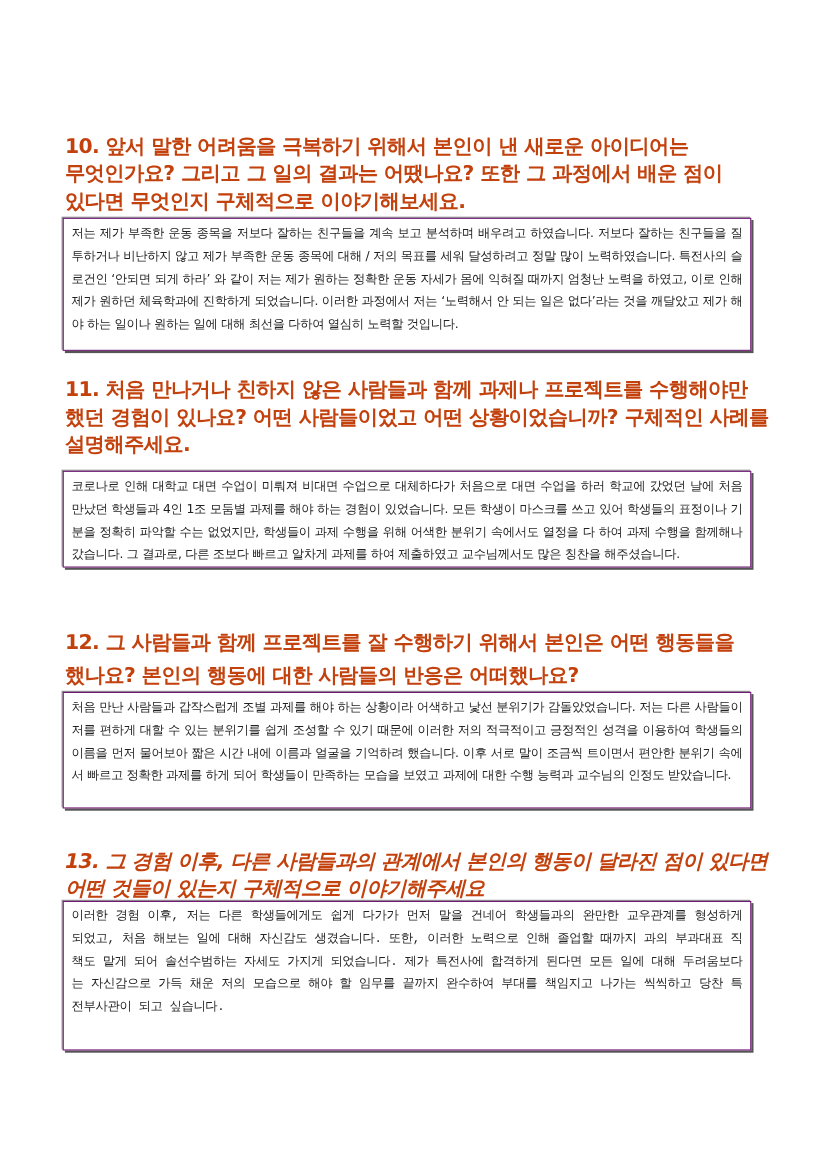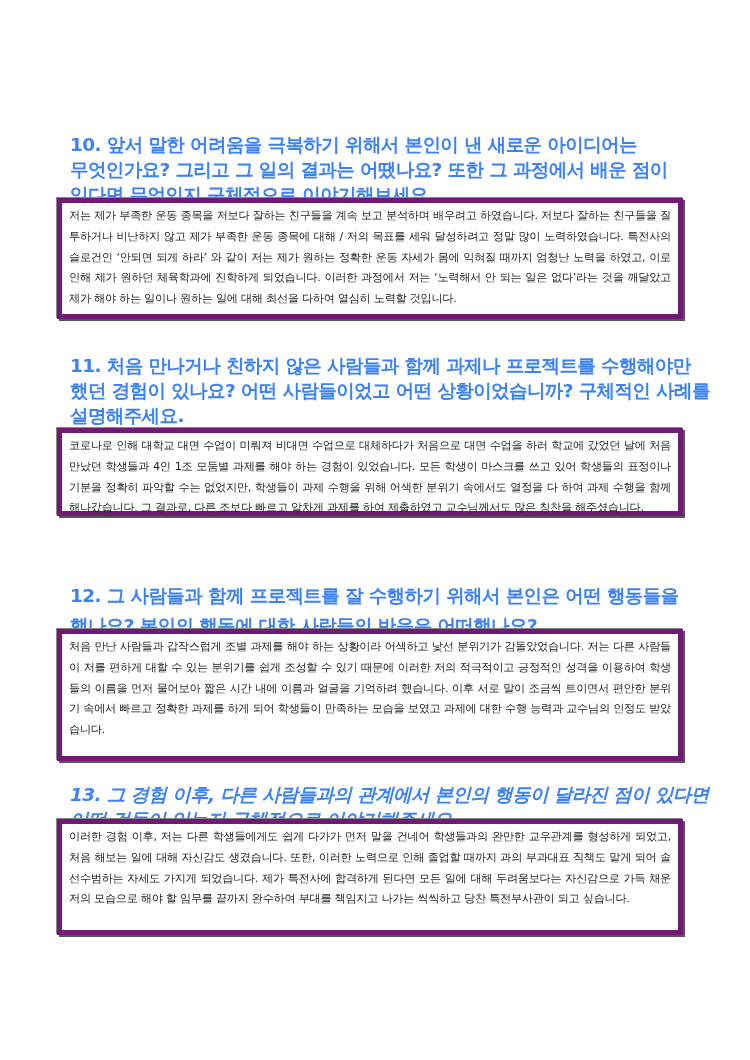--- a/index.html
+++ b/index.html
@@ -17,30 +17,30 @@
   }
   .question {
     position: absolute;
     left: 54px;
     width: 650px;
     font-family: "DejaVu Sans", sans-serif;
     font-weight: bold;
     font-size: 18.5px;
     line-height: 25px;
     letter-spacing: -0.6px;
-    color: #3b82f6;
-    margin: 16px;
+    color: #c2410c;
+    margin: 5px;
     word-break: keep-all;
   }
   .answer-box {
     position: absolute;
     left: 57px;
     width: 626px;
     box-sizing: border-box;
-    border: 5px solid #701a75;
+    border: 1px solid #701a75;
     box-shadow: 2px 2px 0 0 #555555, -1px -1px 0 0 #888888;
     background: #ffffff;
     padding: 3px 7px 2px 7px;
     font-family: "DejaVu Sans", sans-serif;
     font-size: 11.2px;
     line-height: 20.8px;
     letter-spacing: -0.3px;
     color: #222222;
     text-align: justify;
     text-align-last: left;
@@ -57,22 +57,22 @@
   <div class="answer-box" style="top:198px; height:121px;">
     <p>저는 제가 부족한 운동 종목을 저보다 잘하는 친구들을 계속 보고 분석하며 배우려고 하였습니다. 저보다 잘하는 친구들을 질투하거나 비난하지 않고 제가 부족한 운동 종목에 대해 / 저의 목표를 세워 달성하려고 정말 많이 노력하였습니다. 특전사의 슬로건인 ‘안되면 되게 하라’ 와 같이 저는 제가 원하는 정확한 운동 자세가 몸에 익혀질 때까지 엄청난 노력을 하였고, 이로 인해 제가 원하던 체육학과에 진학하게 되었습니다. 이러한 과정에서 저는 ‘노력해서 안 되는 일은 없다’라는 것을 깨달았고 제가 해야 하는 일이나 원하는 일에 대해 최선을 다하여 열심히 노력할 것입니다.</p>
   </div>
 
   <h2 class="question" style="top:337px;">11. 처음 만나거나 친하지 않은 사람들과 함께 과제나 프로젝트를 수행해야만 했던 경험이 있나요? 어떤 사람들이었고 어떤 상황이었습니까? 구체적인 사례를 설명해주세요.</h2>
   <div class="answer-box" style="top:428px; height:88px;">
     <p>코로나로 인해 대학교 대면 수업이 미뤄져 비대면 수업으로 대체하다가 처음으로 대면 수업을 하러 학교에 갔었던 날에 처음 만났던 학생들과 4인 1조 모둠별 과제를 해야 하는 경험이 있었습니다. 모든 학생이 마스크를 쓰고 있어 학생들의 표정이나 기분을 정확히 파악할 수는 없었지만, 학생들이 과제 수행을 위해 어색한 분위기 속에서도 열정을 다 하여 과제 수행을 함께해나갔습니다. 그 결과로, 다른 조보다 빠르고 알차게 과제를 하여 제출하였고 교수님께서도 많은 칭찬을 해주셨습니다.</p>
   </div>
 
   <h2 class="question" style="top:565px; line-height:30px;">12. 그 사람들과 함께 프로젝트를 잘 수행하기 위해서 본인은 어떤 행동들을 했나요? 본인의 행동에 대한 사람들의 반응은 어떠했나요?</h2>
-  <div class="answer-box" style="top:629px; height:132px;">
+  <div class="answer-box" style="top:629px; height:106px;">
     <p>처음 만난 사람들과 갑작스럽게 조별 과제를 해야 하는 상황이라 어색하고 낯선 분위기가 감돌았었습니다. 저는 다른 사람들이 저를 편하게 대할 수 있는 분위기를 쉽게 조성할 수 있기 때문에 이러한 저의 적극적이고 긍정적인 성격을 이용하여 학생들의 이름을 먼저 물어보아 짧은 시간 내에 이름과 얼굴을 기억하려 했습니다. 이후 서로 말이 조금씩 트이면서 편안한 분위기 속에서 빠르고 정확한 과제를 하게 되어 학생들이 만족하는 모습을 보였고 과제에 대한 수행 능력과 교수님의 인정도 받았습니다.</p>
   </div>
 
   <h2 class="question" style="top:766px;font-style:italic;">13. 그 경험 이후, 다른 사람들과의 관계에서 본인의 행동이 달라진 점이 있다면 어떤 것들이 있는지 구체적으로 이야기해주세요</h2>
-  <div class="answer-box" style="top:819px; height:116px;">
+  <div class="answer-box" style="top:819px; height:136px;font-family:Liberation Mono, monospace;">
     <p>이러한 경험 이후, 저는 다른 학생들에게도 쉽게 다가가 먼저 말을 건네어 학생들과의 완만한 교우관계를 형성하게 되었고, 처음 해보는 일에 대해 자신감도 생겼습니다. 또한, 이러한 노력으로 인해 졸업할 때까지 과의 부과대표 직책도 맡게 되어 솔선수범하는 자세도 가지게 되었습니다. 제가 특전사에 합격하게 된다면 모든 일에 대해 두려움보다는 자신감으로 가득 채운 저의 모습으로 해야 할 임무를 끝까지 완수하여 부대를 책임지고 나가는 씩씩하고 당찬 특전부사관이 되고 싶습니다.</p>
   </div>
 
 </div>
 
 </body></html>

